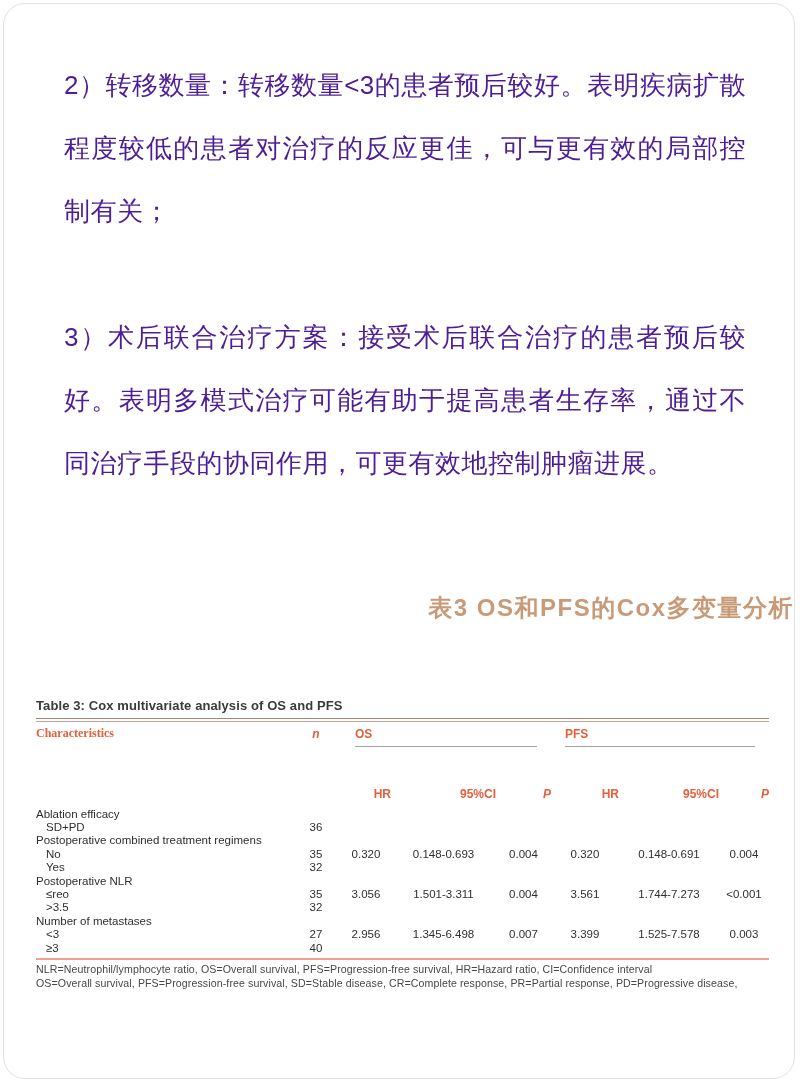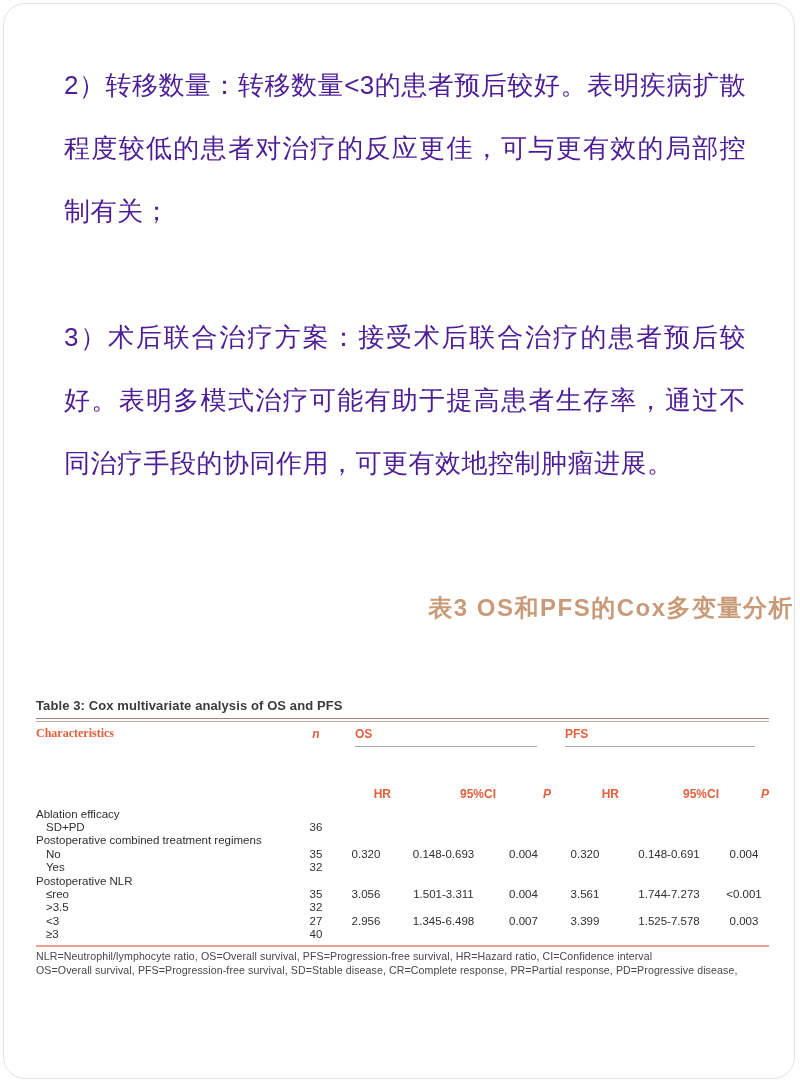--- a/index.html
+++ b/index.html
@@ -225,20 +225,30 @@
           <div class="tcell tlabel indent">&gt;3.5</div>
           <div class="tcell tnum">32</div>
           <div class="tcell tnum"></div>
           <div class="tcell tnum"></div>
           <div class="tcell tnum"></div>
           <div class="tcell tnum"></div>
           <div class="tcell tnum"></div>
           <div class="tcell tnum"></div>
         </div>
         <div class="trow">
+          <div class="tcell tlabel">Number of metastases</div>
+          <div class="tcell tnum"></div>
+          <div class="tcell tnum"></div>
+          <div class="tcell tnum"></div>
+          <div class="tcell tnum"></div>
+          <div class="tcell tnum"></div>
+          <div class="tcell tnum"></div>
+          <div class="tcell tnum"></div>
+        </div>
+        <div class="trow">
           <div class="tcell tlabel indent">&lt;3</div>
           <div class="tcell tnum">27</div>
           <div class="tcell tnum">2.956</div>
           <div class="tcell tnum">1.345-6.498</div>
           <div class="tcell tnum">0.007</div>
           <div class="tcell tnum">3.399</div>
           <div class="tcell tnum">1.525-7.578</div>
           <div class="tcell tnum">0.003</div>
         </div>
         <div class="trow">

